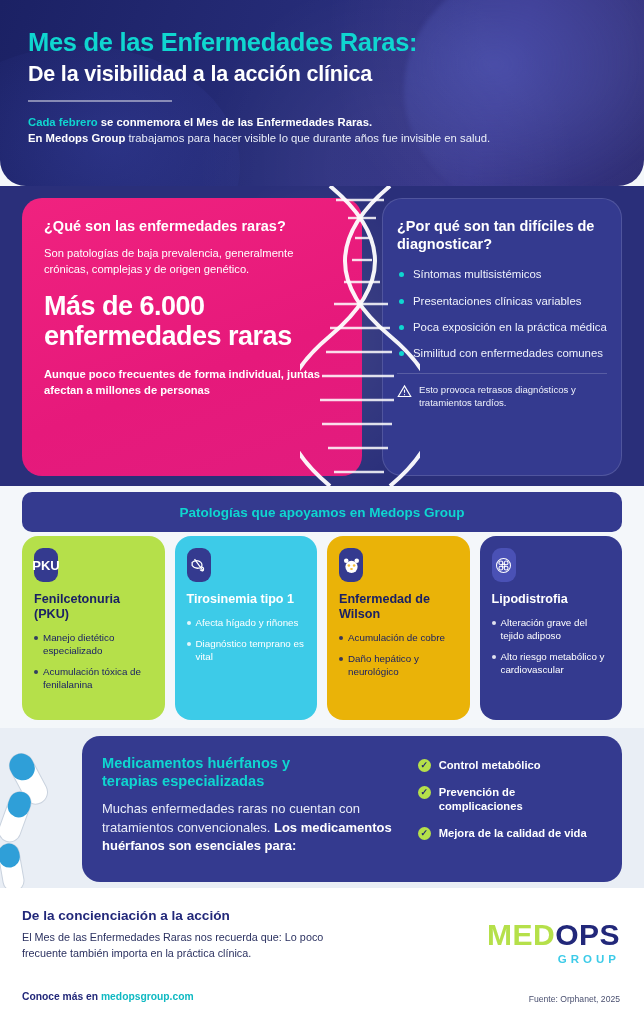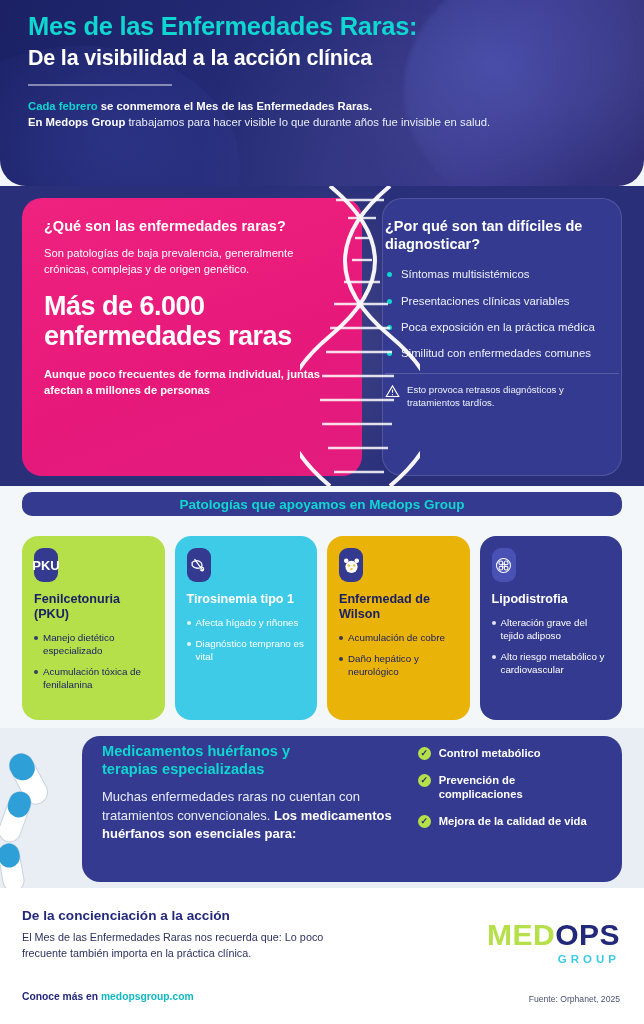--- a/index.html
+++ b/index.html
@@ -31,21 +31,21 @@
     position: absolute; right: -60px; top: -40px; width: 300px; height: 260px;
     border-radius: 50%;
     background: radial-gradient(ellipse at 30% 40%, rgba(90,100,200,0.45), rgba(27,33,100,0) 65%);
     filter: blur(2px);
   }
   .hero .swirl2 {
     position: absolute; left: -80px; bottom: -100px; width: 320px; height: 240px;
     border-radius: 50%;
     background: radial-gradient(ellipse at 60% 40%, rgba(60,70,170,0.38), rgba(27,33,100,0) 70%);
   }
-  .hero-inner { position: relative; padding: 12px 28px 0 28px; }
+  .hero-inner { position: relative; padding: 28px 28px 0 28px; }
   .h1 {
     color: #0fd6d0;
     font-size: 25.5px; font-weight: bold; letter-spacing: -0.3px;
     line-height: 1.12;
   }
   .h2 {
     color: #ffffff;
     font-size: 21.5px; font-weight: bold; letter-spacing: -0.2px;
     margin-top: 5px;
   }
@@ -90,21 +90,21 @@
   .dna {
     position: absolute; left: 300px; top: 186px; width: 120px; height: 300px;
     z-index: 5; pointer-events: none;
   }
 
   .card-blue {
     position: absolute; right: 0; top: 0; width: 240px; height: 278px;
     background: #343a8f;
     border: 1px solid rgba(255,255,255,0.14);
     border-radius: 20px;
-    padding: 18px 2px;
+    padding: 18px 14px;
     color: #fff;
   }
   .card-blue h3 { font-size: 14.5px; font-weight: bold; line-height: 1.25; color: #fff; margin-bottom: 14px; }
   .bullet-list { list-style: none; }
   .bullet-list li {
     font-size: 11.4px; line-height: 1.35; margin-bottom: 11px;
     padding-left: 16px; position: relative; color: #eef1fb;
   }
   .bullet-list li:before {
     content: ""; position: absolute; left: 2px; top: 5px;
@@ -117,21 +117,21 @@
     padding-top: 10px; margin-top: 6px;
   }
   .warn .txt { font-size: 9.6px; line-height: 1.35; color: #eef1fb; }
 
   
   .patos-band {
     position: absolute; left: 0; top: 486px; width: 644px; height: 246px;
     background: #f4f7fa;
   }
   .patos-title {
-    position: absolute; left: 22px; top: 492px; width: 600px; height: 24px;
+    position: absolute; left: 22px; top: 492px; width: 600px; height: 40px;
     background: #343a8f; border-radius: 10px;
     display: flex; align-items: center; justify-content: center;
     color: #0fd6d0; font-size: 13.5px; font-weight: bold;
   }
   .patos-grid {
     position: absolute; left: 22px; top: 536px; width: 600px;
     display: flex; gap: 10px;
   }
   .pcard {
     width: 142.5px; border-radius: 16px; padding: 12px 12px 14px 12px;
@@ -163,21 +163,21 @@
   
   .orphan-wrap {
     position: absolute; left: 0; top: 728px; width: 644px; height: 160px;
     background: #e9eef5;
     overflow: hidden;
   }
   .caps { position: absolute; left: -6px; top: 10px; width: 120px; height: 150px; }
   .orphan {
     position: absolute; left: 82px; top: 736px; width: 540px; height: 146px;
     background: #343a8f; border-radius: 18px;
-    padding: 6px 20px; color: #fff;
+    padding: 18px 20px; color: #fff;
     display: flex; gap: 16px;
   }
   .orphan .left { width: 300px; }
   .orphan h3 { color: #0fd6d0; font-size: 14.6px; font-weight: bold; line-height: 1.25; margin-bottom: 10px; }
   .orphan p { font-size: 13px; line-height: 1.42; color: #e8ecf8; }
   .orphan p b { color: #fff; }
   .checks { list-style: none; padding-top: 4px; }
   .checks li {
     display: flex; gap: 8px; align-items: flex-start;
     font-size: 11.2px; font-weight: bold; line-height: 1.3; margin-bottom: 12px;

